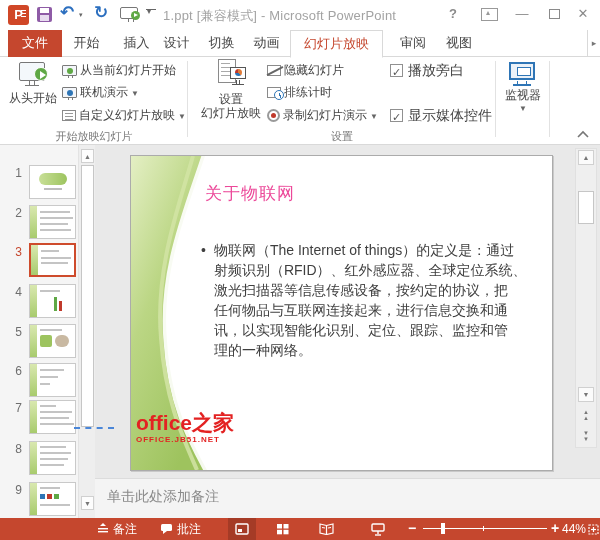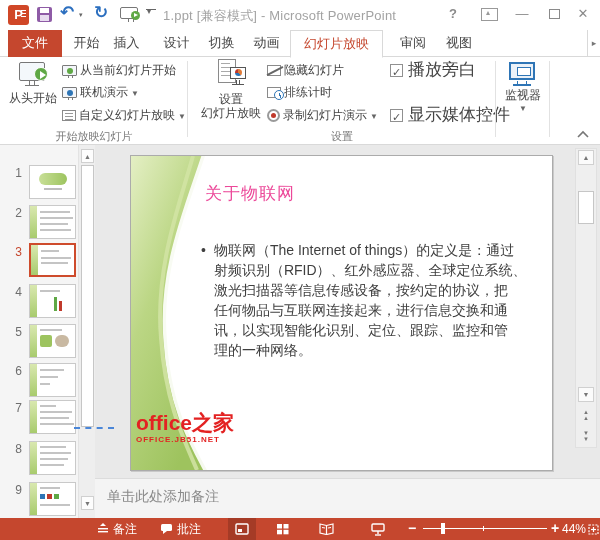--- a/index.html
+++ b/index.html
@@ -37,21 +37,21 @@
 
   
   .ribbon { position:absolute; top:57px; left:0; width:600px; height:88px; background:#fff; border-bottom:1px solid #D9D9D9; }
   .rdivider { position:absolute; top:4px; width:1px; height:76px; background:#E2E2E2; }
   .grouplabel { position:absolute; top:72px; font-size:11px; color:#7A7A7A; text-align:center; }
   .bigbtn { position:absolute; top:2px; text-align:center; font-size:12px; color:#444; }
   .bigbtn .lbl { line-height:14px; }
   .ritem { position:absolute; height:20px; line-height:20px; font-size:12px; color:#444; white-space:nowrap; }
   .ritem .ic { display:inline-block; vertical-align:middle; margin-right:3px; }
   .ritem .caret { font-size:8px; color:#666; margin-left:3px; }
-  .cbitem { position:absolute; height:20px; line-height:20px; font-size:17px; color:#444; white-space:nowrap; }
+  .cbitem { position:absolute; height:20px; line-height:20px; font-size:14px; color:#444; white-space:nowrap; }
   .cbox { display:inline-block; width:13px; height:13px; border:1px solid #909090; background:#fff; vertical-align:-2px; margin-right:5px; position:relative; }
   .cbox.checked:after { content:"✓"; position:absolute; left:1px; top:-3px; font-size:11px; color:#555; }
   
   .ic-screen { width:15px; height:11px; border:1px solid #7A7A7A; border-radius:1px; background:#F3F6FA; position:relative; }
   .ic-screen:after { content:""; position:absolute; left:5px; bottom:-3px; width:3px; height:2px; border-left:1px solid #7A7A7A; border-right:1px solid #7A7A7A; }
   .ic-dot { position:absolute; border-radius:50%; }
   .ic-slide { width:14px; height:11px; border:1px solid #8A8A8A; background:#fff; position:relative; }
   .ic-slash:after { content:""; position:absolute; left:-2px; top:4px; width:18px; border-top:2px solid #666; transform:rotate(-28deg); }
   .ic-clock { position:absolute; right:-4px; bottom:-3px; width:10px; height:10px; border:1px solid #2E75B6; border-radius:50%; background:#fff; }
   .ic-clock:after { content:""; position:absolute; left:4px; top:2px; width:1px; height:3px; background:#2E75B6; box-shadow:1px 2px 0 #2E75B6; }
@@ -138,21 +138,21 @@
   <div class="winctl" style="left:443px;font-weight:bold;">?</div>
   <div class="ribbon-opts"></div>
   <div class="winctl" style="left:512px;">—</div>
   <div class="max-box"></div>
   <div class="winctl" style="left:573px;">✕</div>
 </div>
 
 <div class="tabrow">
   <div class="tab tab-file">文件</div>
   <div class="tab" style="left:66px;width:41px;">开始</div>
-  <div class="tab" style="left:106px;width:41px;">插入</div>
+  <div class="tab" style="left:116px;width:41px;">插入</div>
   <div class="tab" style="left:156px;width:41px;">设计</div>
   <div class="tab" style="left:201px;width:41px;">切换</div>
   <div class="tab" style="left:246px;width:41px;">动画</div>
   <div class="tab active" style="left:290px;width:93px;">幻灯片放映</div>
   <div class="tab" style="left:392px;width:42px;">审阅</div>
   <div class="tab" style="left:438px;width:42px;">视图</div>
   <div class="tab" style="left:484px;width:54px;margin-top:30px;">加载项</div>
   <div class="tab-scroll">▸</div>
 </div>
 

